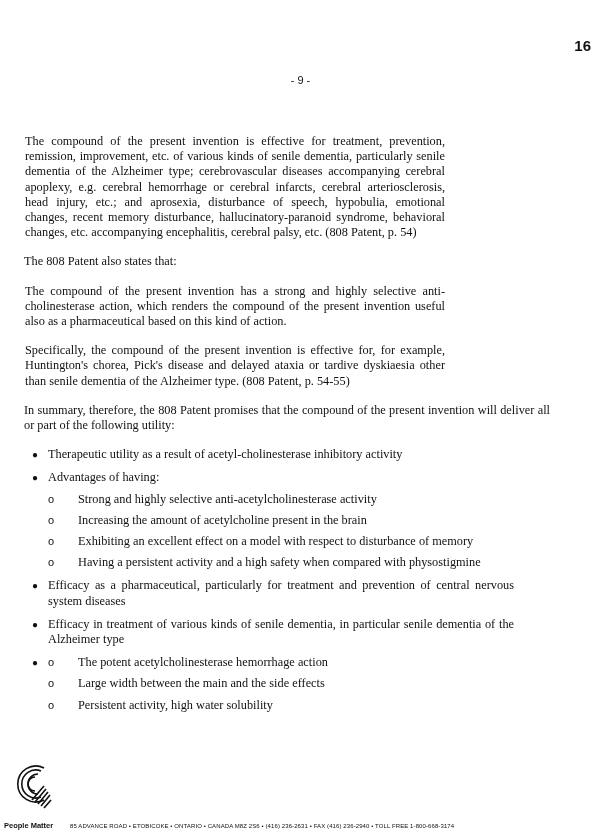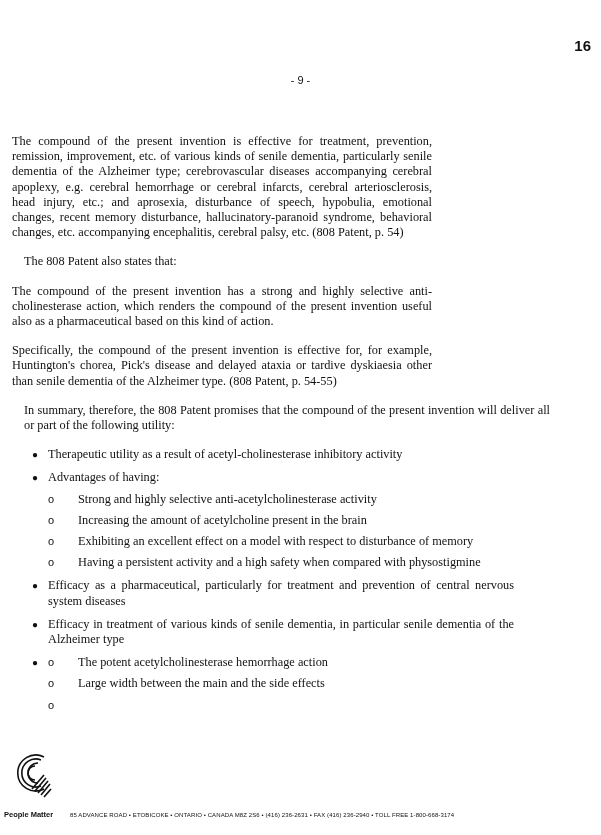--- a/index.html
+++ b/index.html
@@ -13,30 +13,30 @@
     }
     .page-marker {
       position: absolute; left: 0; right: 0; top: 74px; text-align: center;
       font-family: "Liberation Sans", sans-serif; font-size: 11px;
     }
     .content {
       position: absolute; left: 12px; top: 134px; width: 538px;
       font-size: 12.3px; line-height: 15.2px;
     }
     .quote { margin-left: 36px; width: 420px; text-align: justify; }
-    .para { margin: 0 0 14px 0; }
+    .para { margin: 0 0 14px 13px; }
     .plain { margin: 0 0 14px 12px; }
     ul.bullets { list-style: none; margin: 0; padding: 0; }
     ul.bullets > li { position: relative; padding-left: 36px; margin-bottom: 8px; text-align: justify; width: 466px; }
     ul.bullets > li > .marker { position: absolute; left: 20px; top: 0; font-size: 10px; }
     ul.sub { list-style: none; margin: 6px 0 0 0; padding: 0; }
     ul.sub > li { position: relative; padding-left: 30px; margin-bottom: 6px; text-align: left; }
     ul.sub > li > .marker { position: absolute; left: 0; top: 0; font-family: "Liberation Sans", sans-serif; font-size: 11px; }
     .footer {
-      position: absolute; left: 4px; bottom: 16px; width: 595px; height: 70px; text-align: right;
+      position: absolute; left: 4px; bottom: 5px; width: 595px; height: 70px; text-align: right;
     }
     .logo { position: absolute; left: 4px; top: 0; width: 44px; height: 52px; }
     .logo-text {
       position: absolute; left: 0; bottom: 0;
       font-family: "Liberation Sans", sans-serif; font-size: 7.5px; font-weight: bold;
     }
     .address {
       position: absolute; left: 66px; bottom: 1px;
       font-family: "Liberation Sans", sans-serif; font-size: 6px; letter-spacing: 0.1px; white-space: nowrap;
     }
@@ -75,21 +75,21 @@
     </li>
     <li>
       <span class="marker">●</span>
       <span>Efficacy in treatment of various kinds of senile dementia, in particular senile dementia of the Alzheimer type</span>
     </li>
     <li>
       <span class="marker">●</span>
       <ul class="sub">
         <li><span class="marker">o</span><span>The potent acetylcholinesterase hemorrhage action</span></li>
         <li><span class="marker">o</span><span>Large width between the main and the side effects</span></li>
-        <li><span class="marker">o</span></li>
+        <li><span class="marker">o</span><span>Persistent activity, high water solubility</span></li>
       </ul>
     </li>
   </ul>
 </div>
 
 <div class="footer">
   <svg class="logo" viewBox="0 0 44 52" xmlns="http://www.w3.org/2000/svg">
     <g fill="none" stroke="#111" stroke-width="1.6">
       <path d="M36 8 A18 18 0 1 0 36 40"></path>
       <path d="M33 11 A14 14 0 1 0 33 37"></path>

